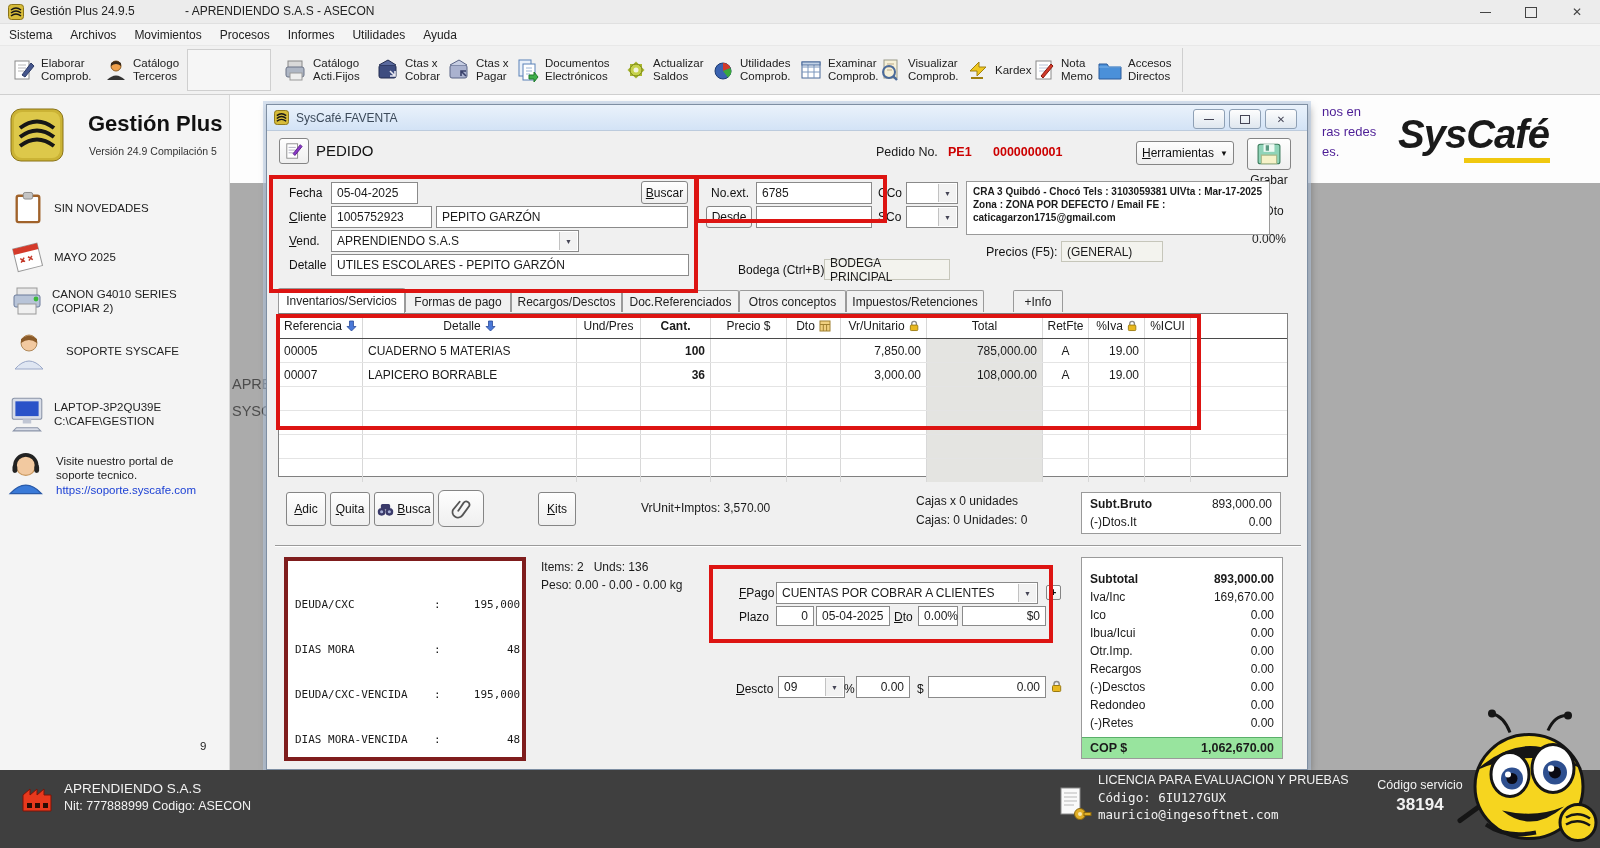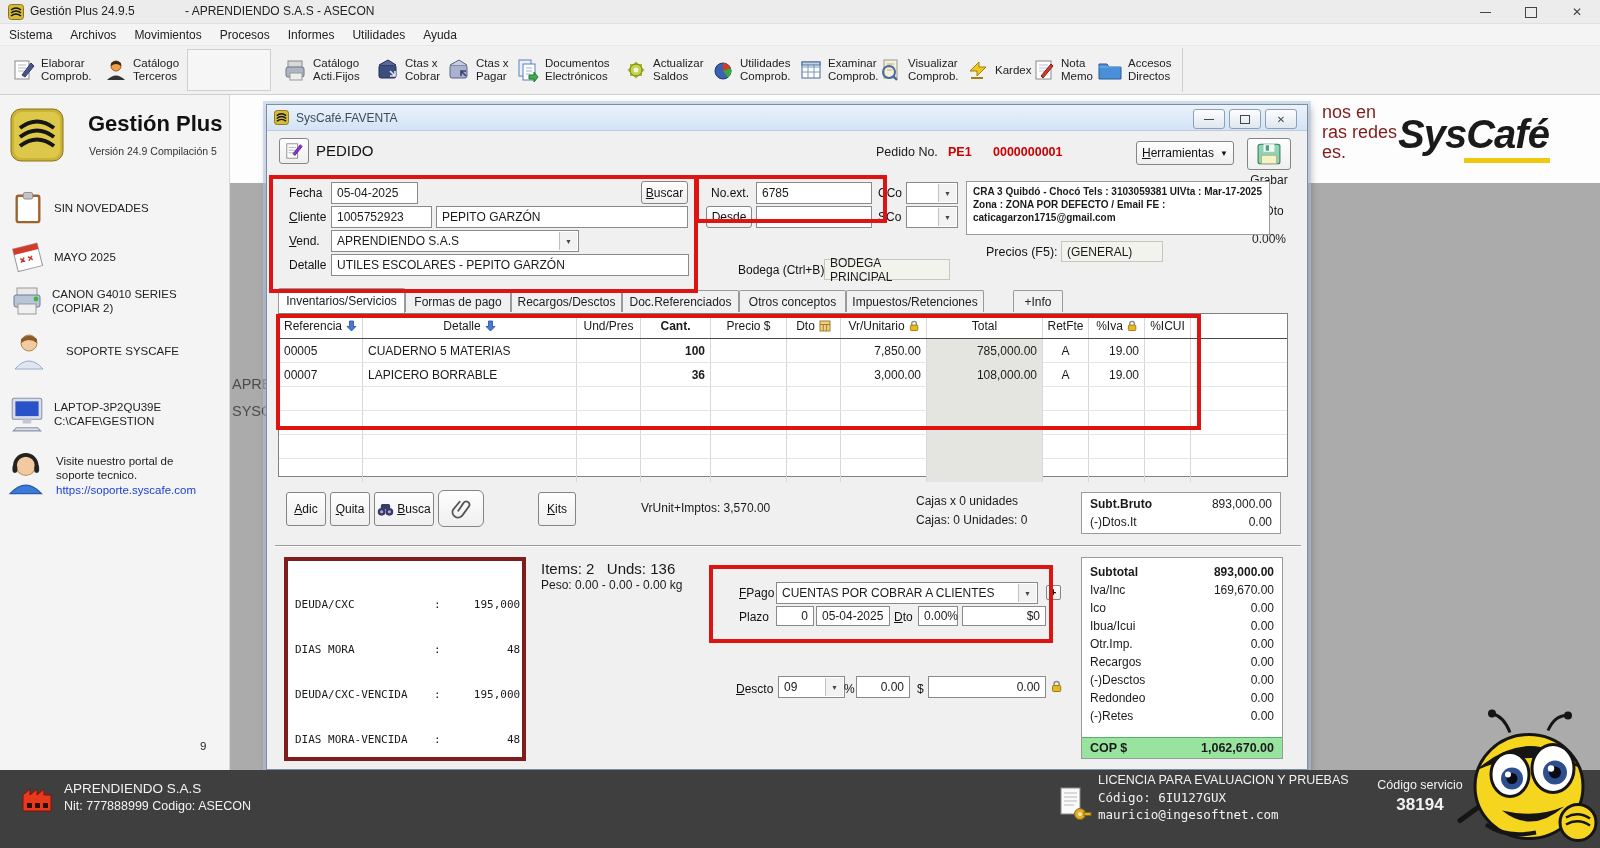--- a/index.html
+++ b/index.html
@@ -231,21 +231,21 @@
         </svg>
       <span class="tlabels">
           <span>Accesos</span>
           <span>Directos</span>
         </span>
     </div>
     <div class="abs" style="left:1182px;top:2px;width:1px;height:44px;background:#cfcfcf"></div>
   </div>
 
   <div class="abs band"></div>
-  <div class="abs" style="left:1322px;top:102px;font-size:18px;color:#7f1d1d;line-height:20px">
+  <div class="abs" style="left:1322px;top:102px;font-size:13px;color:#4c1d95;line-height:20px">
     <div>nos en</div>
     <div>ras redes</div>
     <div>es.</div>
   </div>
   <div class="abs" style="left:1398px;top:112px">
     <div class="brand">SysCafé</div>
     <div style="position:absolute;left:66px;top:46px;width:86px;height:5px;background:#f0c810"></div>
   </div>
   <div class="abs" style="left:232px;top:376px;font-size:14.5px;color:#4c4c4c">APRE</div>
   <div class="abs" style="left:232px;top:403px;font-size:14.5px;color:#4c4c4c">SYSC</div>
@@ -610,21 +610,21 @@
     </div>
 
     <div class="abs" style="left:8px;top:440px;width:1026px;height:2px;border-top:1px solid #9a9a9a;border-bottom:1px solid #fff"></div>
 
     <div class="abs mono" style="left:17px;top:452px;width:242px;height:204px;background:#fff;border:4px solid #7f1d1d;font-size:11px;line-height:15px;padding:6px 7px;white-space:pre">
       <div>DEUDA/CXC            :     195,000</div>
       <div>DIAS MORA            :          48</div>
       <div>DEUDA/CXC-VENCIDA    :     195,000</div>
       <div>DIAS MORA-VENCIDA    :          48</div>
     </div>
-    <div class="abs" style="left:274px;top:455px;font-size:15px;white-space:pre">Items: 2   Unds: 136</div>
+    <div class="abs" style="left:274px;top:455px;font-size:12px;white-space:pre">Items: 2   Unds: 136</div>
     <div class="abs" style="left:274px;top:473px;font-size:12px">Peso: 0.00 - 0.00 - 0.00 kg</div>
 
     <div class="abs lbl flu" style="left:472px;top:481px">FPago</div>
     <div class="abs input" style="left:509px;top:477px;width:262px;height:22px">
       <span>CUENTAS POR COBRAR A CLIENTES</span>
       <span class="carrow">▼</span>
     </div>
     <div class="abs btn" style="left:779px;top:480px;width:15px;height:15px;font-size:10px;font-weight:bold;border-radius:2px">+</div>
     <div class="abs lbl" style="left:472px;top:505px">Plazo</div>
     <div class="abs input ar" style="left:509px;top:501px;width:38px;height:20px;justify-content:flex-end">0</div>
@@ -640,21 +640,21 @@
     </div>
     <div class="abs lbl" style="left:577px;top:577px">%</div>
     <div class="abs input" style="left:589px;top:571px;width:54px;height:22px;justify-content:flex-end">0.00</div>
     <div class="abs lbl" style="left:650px;top:577px">$</div>
     <div class="abs input" style="left:661px;top:571px;width:118px;height:22px;justify-content:flex-end">0.00</div>
     <svg class="abs" style="left:784px;top:575px" width="11" height="13" viewBox="0 0 11 13">
         <path d="M3 5.5 V4 a2.6 2.6 0 0 1 5.2 0 v1.5" stroke="#8a8a8a" stroke-width="1.5" fill="none"></path>
         <rect x="1.5" y="5.5" width="8.2" height="6" rx="1" fill="#e8b820" stroke="#9a7a10"></rect>
       </svg>
 
-    <div class="abs" style="left:814px;top:452px;width:202px;height:202px;background:#fff;border:1px solid #9a9a9a;display:flex;flex-direction:column;padding-top:5px;box-sizing:border-box">
+    <div class="abs" style="left:814px;top:452px;width:202px;height:202px;background:#fff;border:1px solid #9a9a9a;display:flex;flex-direction:column;padding-top:12px;box-sizing:border-box">
       <div class="sumrow">
           <span class="b">Subtotal</span>
           <span class="b">893,000.00</span>
         </div>
       <div class="sumrow">
           <span>Iva/Inc</span>
           <span>169,670.00</span>
         </div>
       <div class="sumrow">
           <span>Ico</span>

